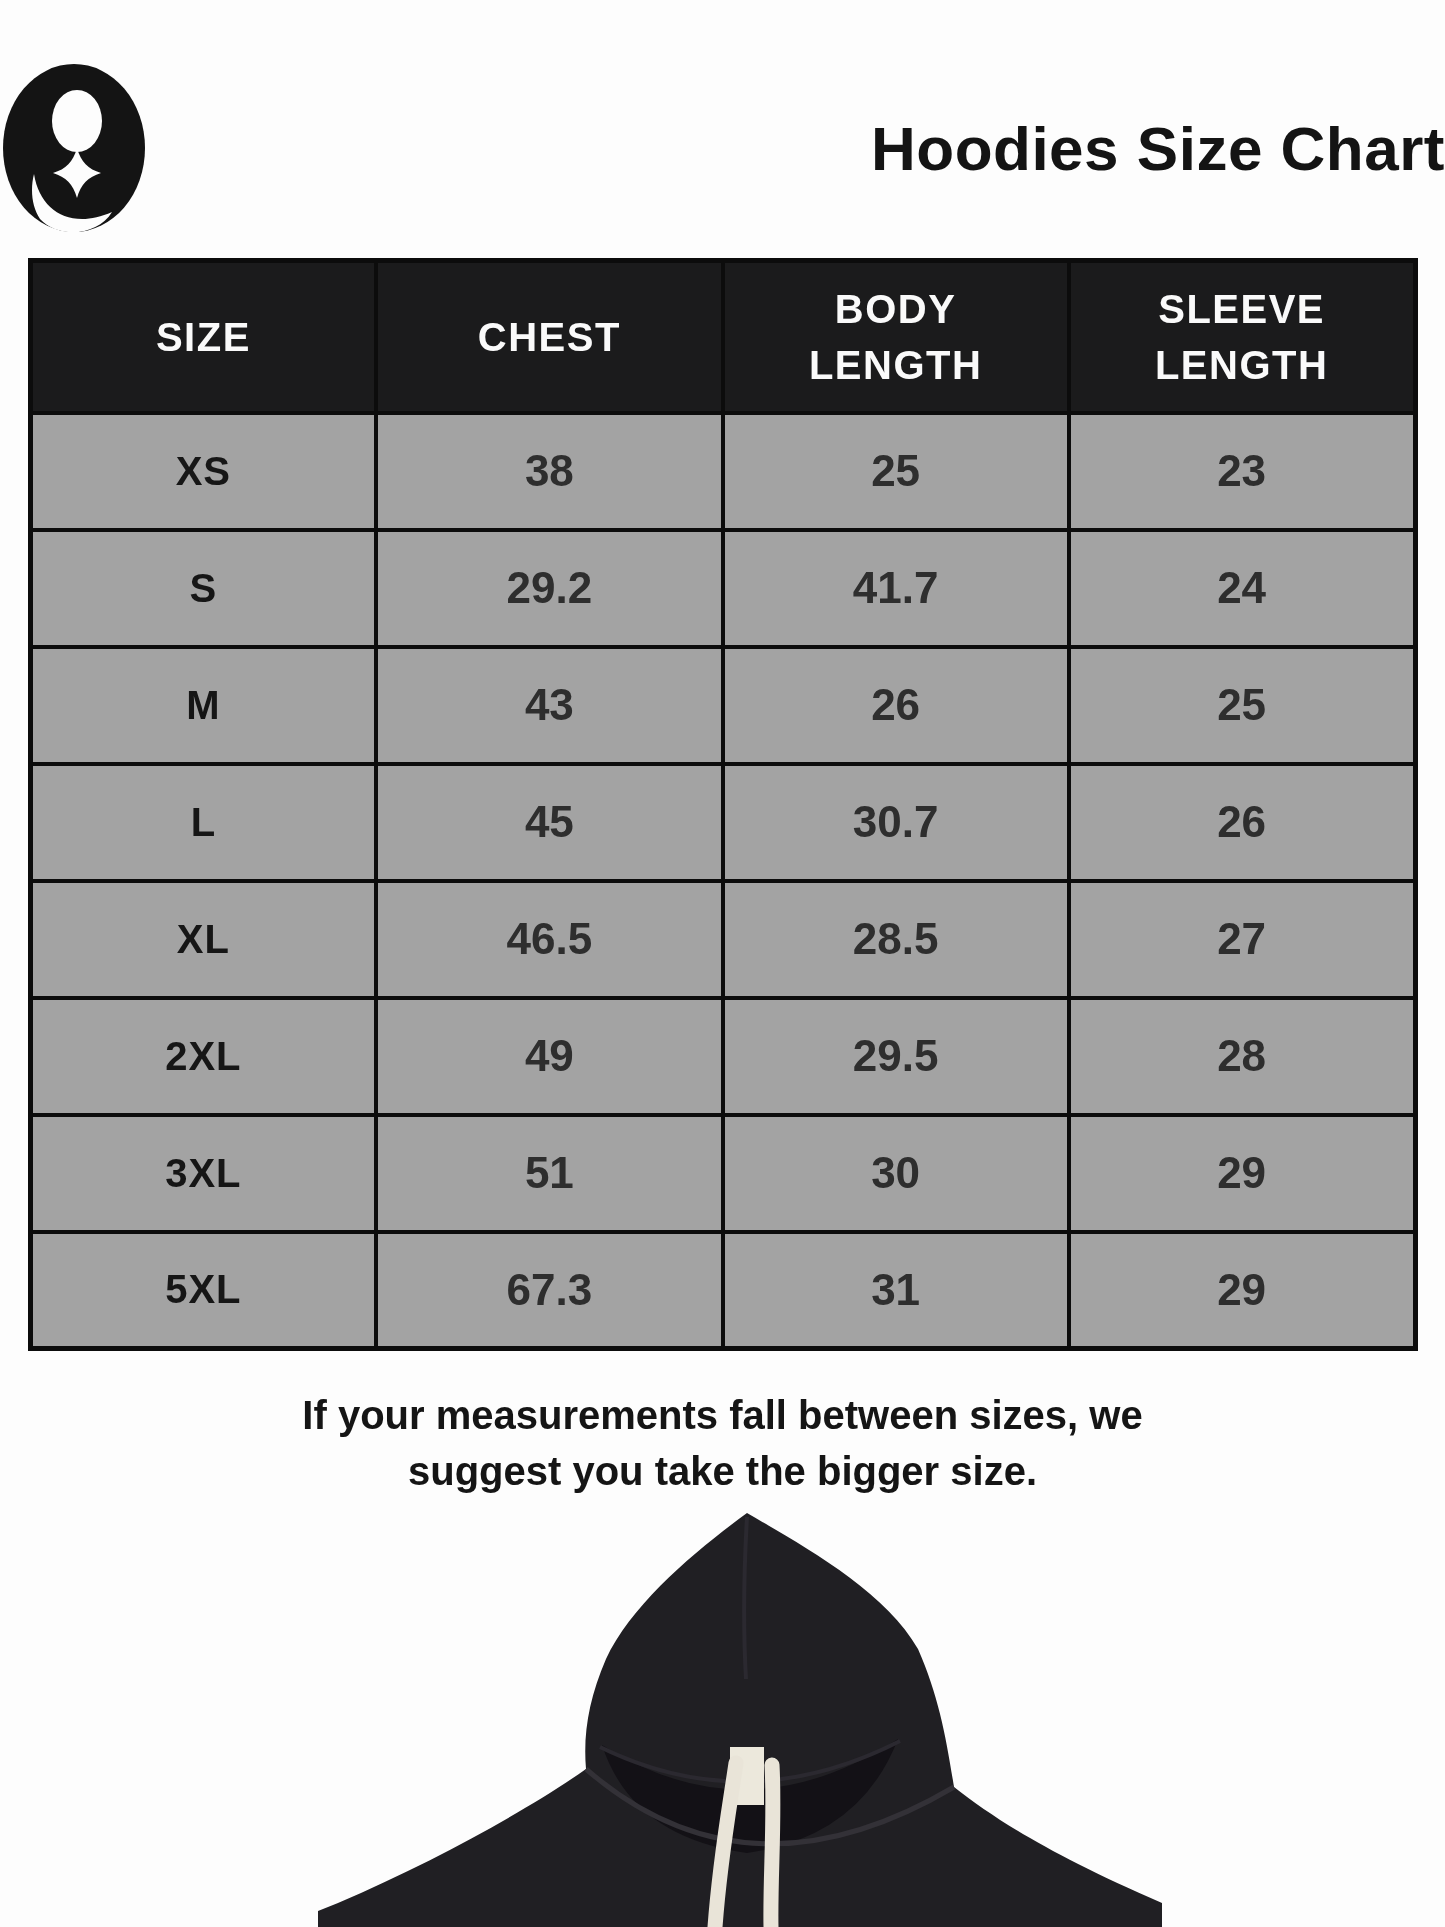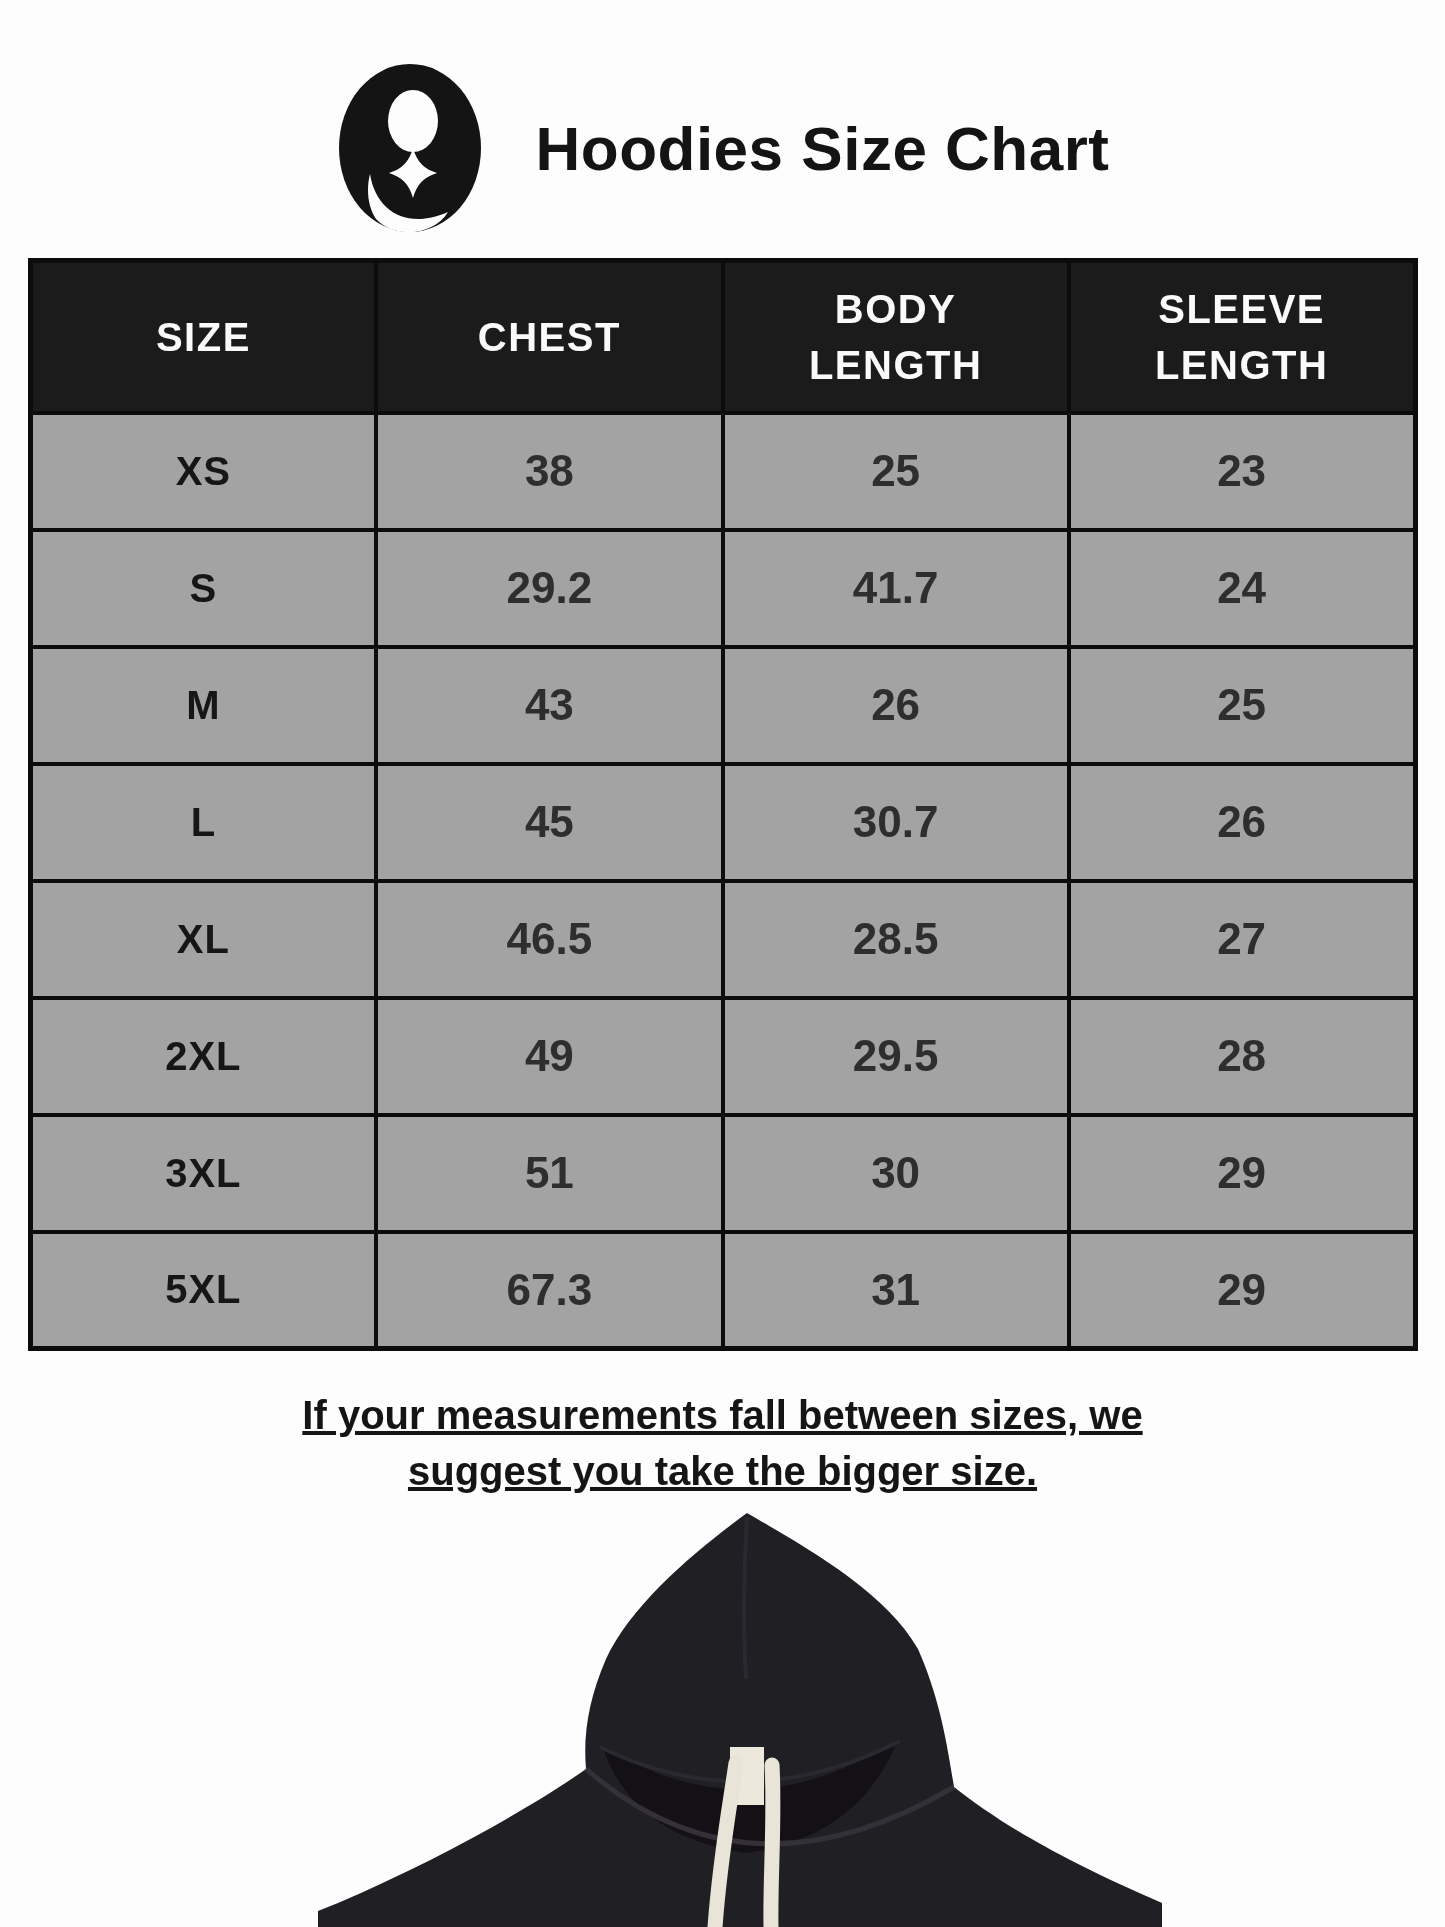--- a/index.html
+++ b/index.html
@@ -9,21 +9,21 @@
     background:#fdfdfd;
   }
   .page {
     position:relative;
     width:1445px; height:1927px;
     overflow:hidden;
     background:#fdfdfd;
   }
   
   .brand-header {
-    display:flex; align-items:center; justify-content:center;
+    display:flex; align-items:center; justify-content:space-between;
     gap:52px;
     padding-top:62px;
   }
   .logo { width:148px; height:172px; flex:0 0 auto; }
   .logo svg { display:block; width:100%; height:100%; }
   .title {
     font-size:62px;
     font-weight:800;
     color:#141414;
     letter-spacing:0.5px;
@@ -67,21 +67,21 @@
   }
   
   .note {
     margin-top:36px;
     text-align:center;
     font-size:40px;
     font-weight:700;
     color:#151515;
     line-height:56px;
   }
-  .note-line { display:block;text-decoration:underline; }
+  .note-line { display:block; }
   
   .hoodie-wrap {
     position:absolute;
     left:300px; bottom:0;
     width:880px; height:420px;
   }
   .hoodie-wrap svg { display:block; width:100%; height:100%; }
 </style>
 </head>
 <body>

